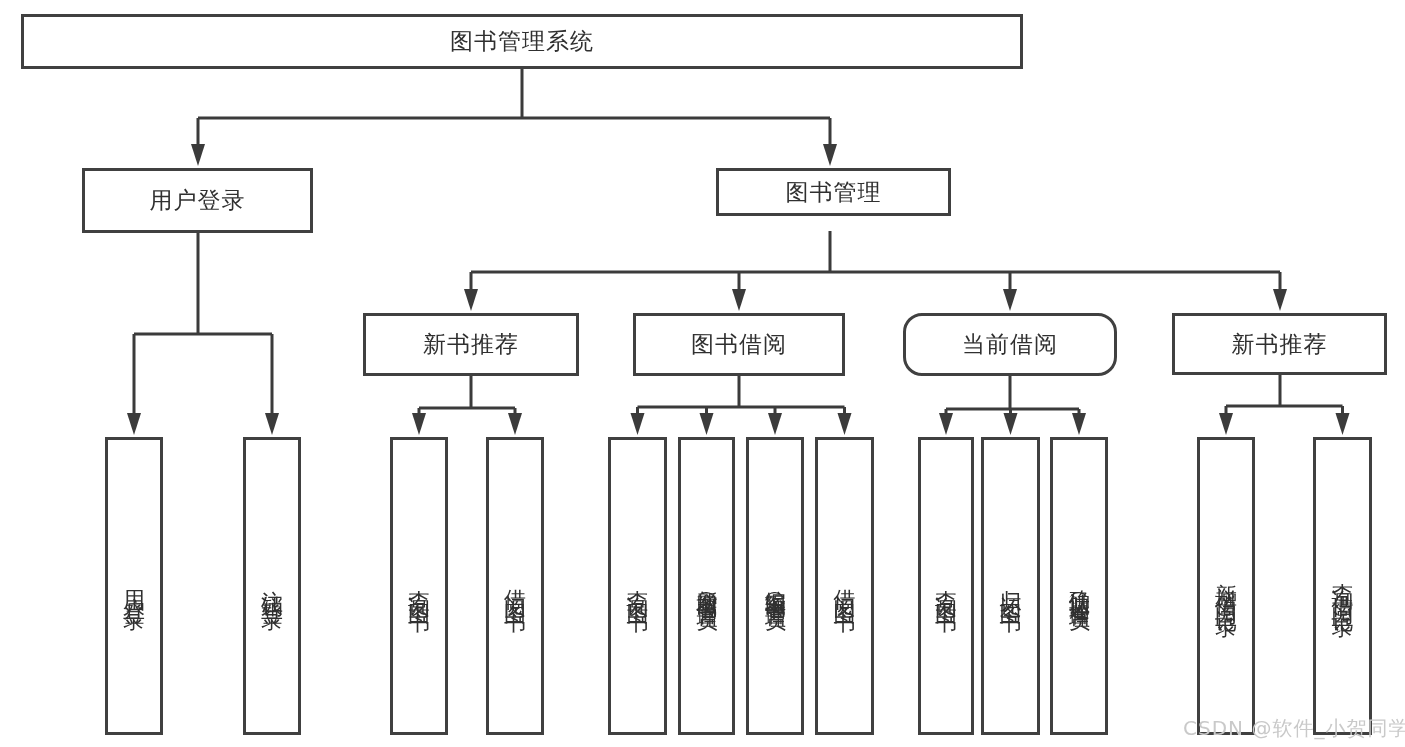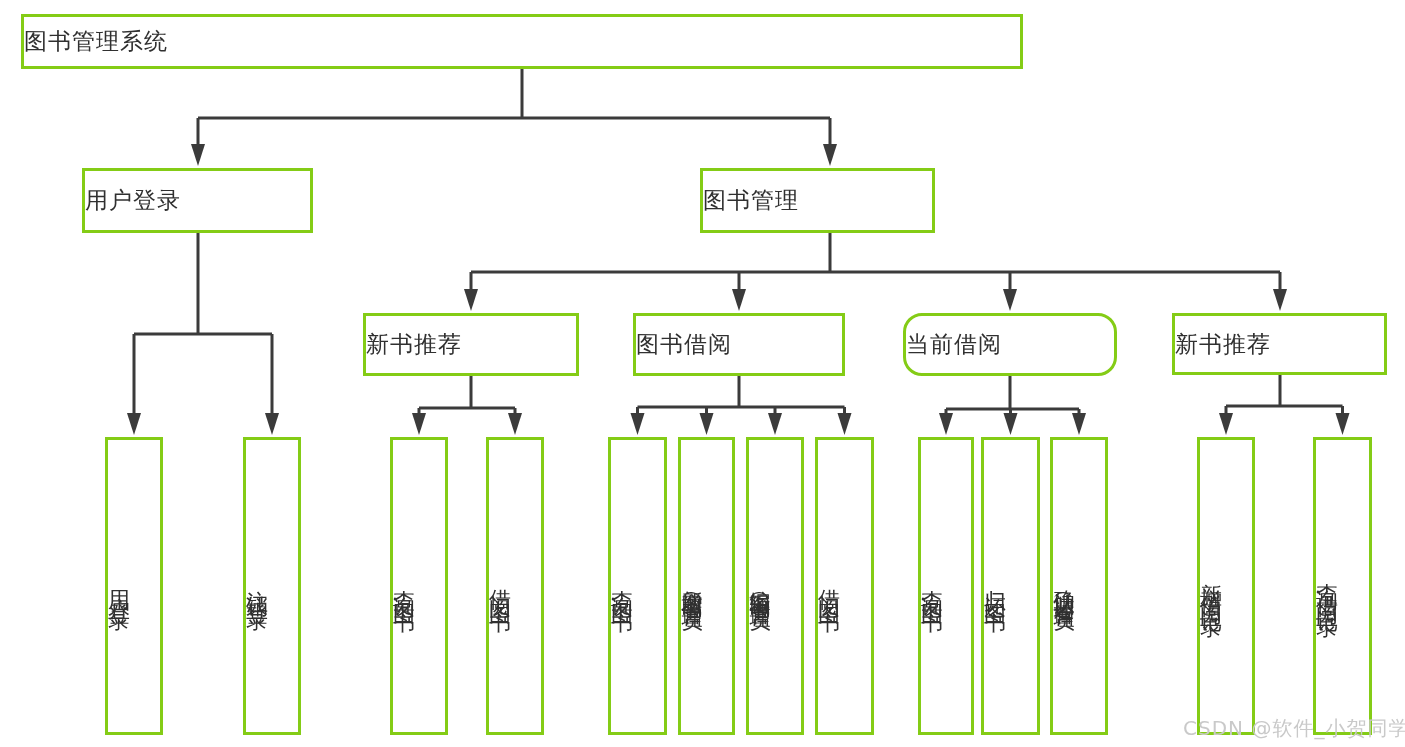--- a/index.html
+++ b/index.html
@@ -14,24 +14,25 @@
   }
   .connectors {
     position: absolute;
     left: 0; top: 0;
     width: 1405px; height: 747px;
     pointer-events: none;
   }
   .node {
     position: absolute;
     box-sizing: border-box;
-    border: 3px solid #84cc16;
+    border: 3px solid #404040;
     background: #ffffff;
     display: flex;
     align-items: center;
+    justify-content: center;
     color: #303030;
   }
   .node.h .lbl {
     font-size: 23px;
     letter-spacing: 1px;
     white-space: nowrap;
   }
   .node.v .lbl {
     writing-mode: vertical-rl;
     text-orientation: mixed;
@@ -98,21 +99,21 @@
     </g>
   </svg>
 
   <div class="node h" style="left:21px; top:14px; width:1002px; height:55px;">
     <span class="lbl">图书管理系统</span>
   </div>
 
   <div class="node h" style="left:82px; top:168px; width:231px; height:65px;">
     <span class="lbl">用户登录</span>
   </div>
-  <div class="node h" style="left:700px; top:168px; width:235px; height:65px;">
+  <div class="node h" style="left:716px; top:168px; width:235px; height:48px;">
     <span class="lbl">图书管理</span>
   </div>
 
   <div class="node h" style="left:363px; top:313px; width:216px; height:63px;">
     <span class="lbl">新书推荐</span>
   </div>
   <div class="node h" style="left:633px; top:313px; width:212px; height:63px;">
     <span class="lbl">图书借阅</span>
   </div>
   <div class="node h" style="left:903px; top:313px; width:214px; height:63px;border-radius:19px;">

